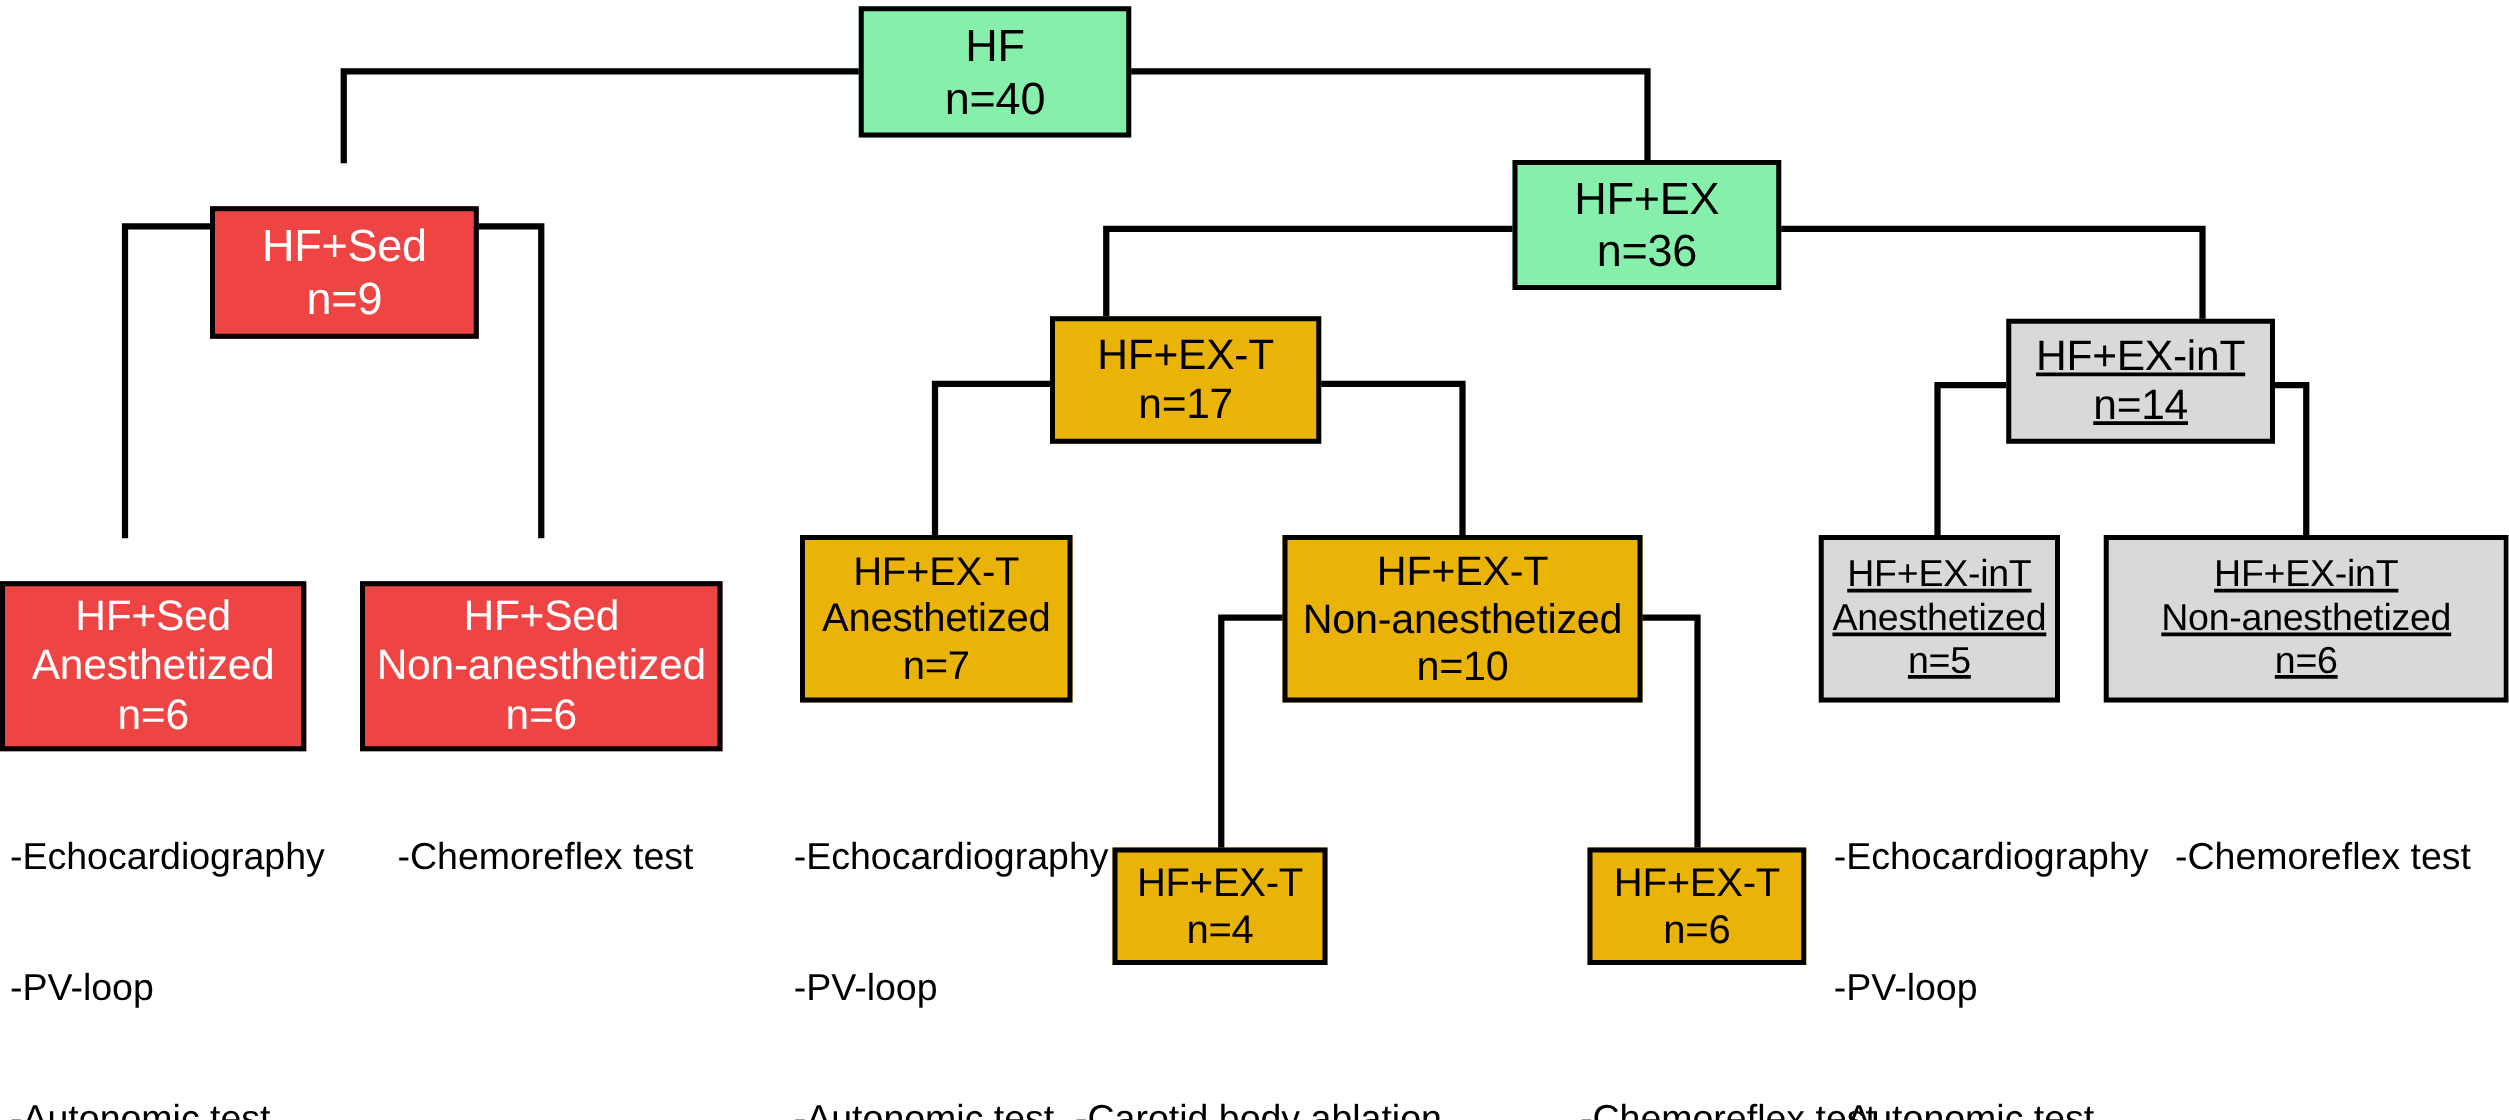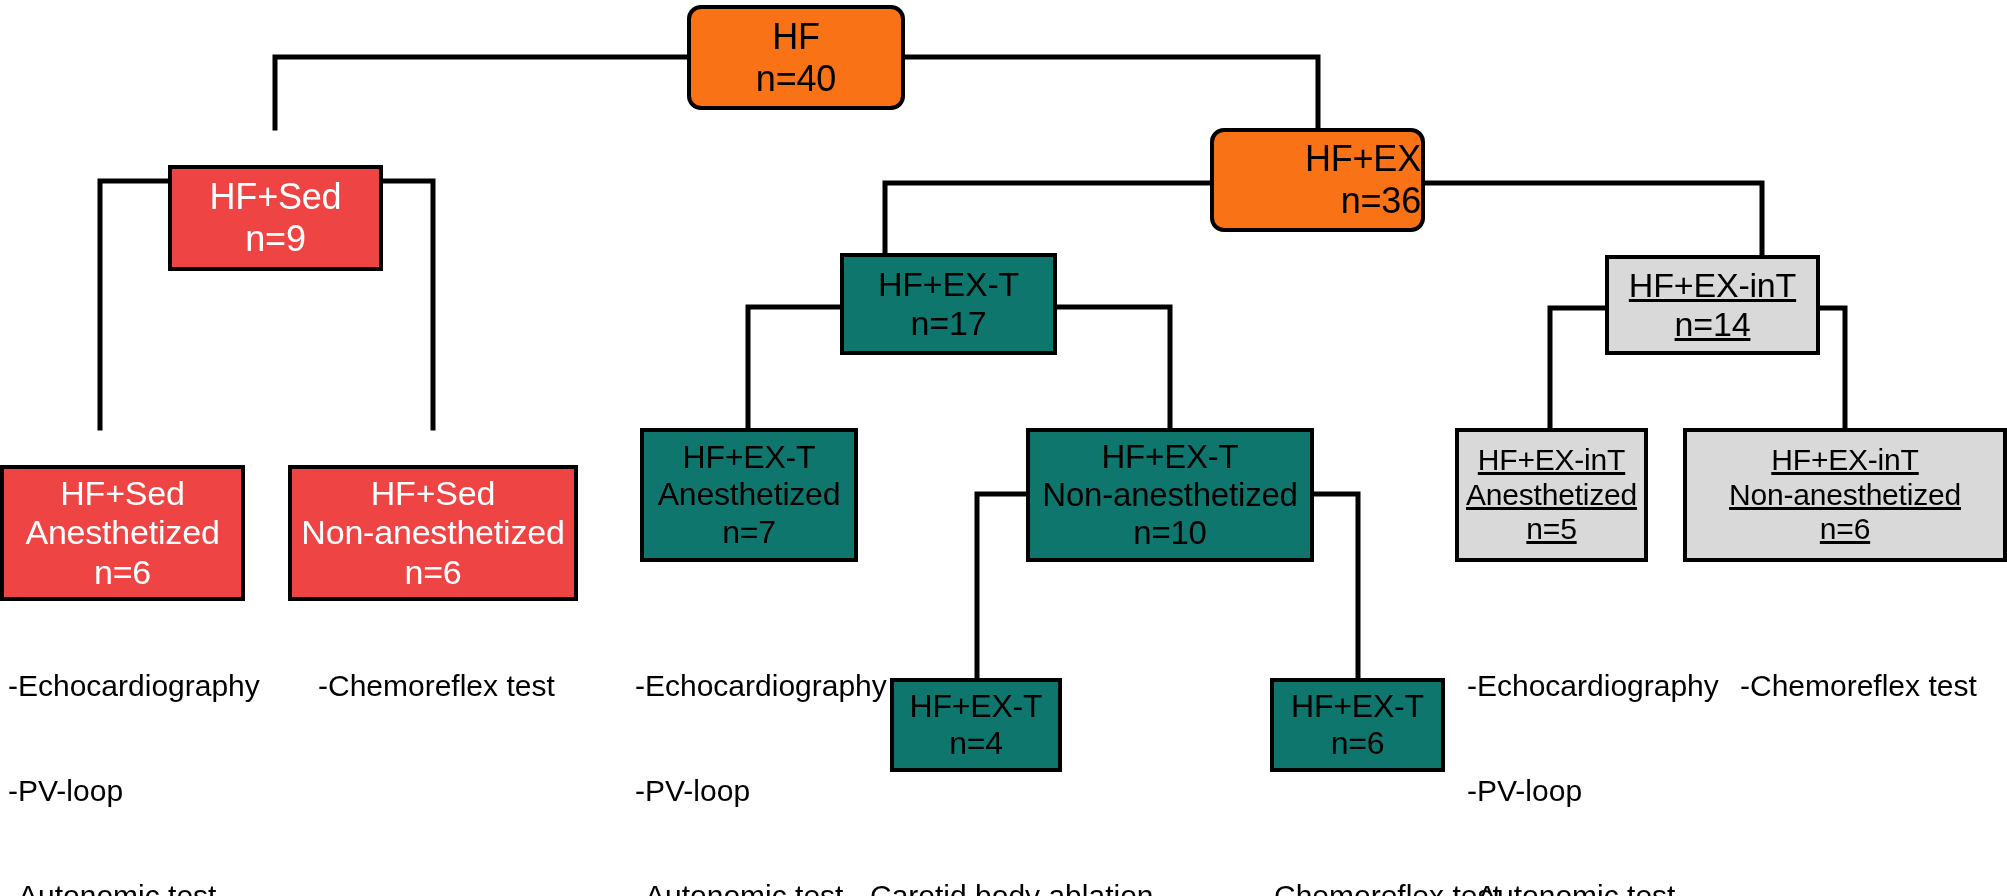--- a/index.html
+++ b/index.html
@@ -32,23 +32,23 @@
     justify-content: center;
     text-align: center;
     border: 4px solid #000000;
     line-height: 1.16;
     letter-spacing: -0.2px;
   }
   .node .ln {
     display: block;
     white-space: nowrap;
   }
-  .fill-white { background: #f97316; color: #000000; border-radius: 14px; }
+  .fill-white { background: #86efac; color: #000000; }
   .fill-black { background: #ef4444; color: #ffffff; border-color: #000000; margin-top: 37px; }
-  .fill-gray  { background: #0f766e; color: #000000; }
+  .fill-gray  { background: #eab308; color: #000000; }
   .fill-lgray { background: #d9d9d9; color: #000000; text-decoration: underline; }
 
   .annot {
     position: absolute;
     color: #000000;
     font-size: 30px;
     line-height: 35px;
     white-space: pre;
     text-align: left;
   }
@@ -85,21 +85,21 @@
   <div class="node fill-white" style="left:687px; top:5px; width:218px; height:105px; font-size:36px;">
     <span class="ln">HF</span>
     <span class="ln">n=40</span>
   </div>
 
   <div class="node fill-black" style="left:168px; top:128px; width:215px; height:106px; font-size:36px;">
     <span class="ln">HF+Sed</span>
     <span class="ln">n=9</span>
   </div>
 
-  <div class="node fill-white" style="left:1210px; top:128px; width:215px; height:104px; font-size:36px;align-items:flex-end;">
+  <div class="node fill-white" style="left:1210px; top:128px; width:215px; height:104px; font-size:36px;">
     <span class="ln">HF+EX</span>
     <span class="ln">n=36</span>
   </div>
 
   <div class="node fill-gray" style="left:840px; top:253px; width:217px; height:102px; font-size:34px;">
     <span class="ln">HF+EX-T</span>
     <span class="ln">n=17</span>
   </div>
 
   <div class="node fill-lgray" style="left:1605px; top:255px; width:215px; height:100px; font-size:34px;">

